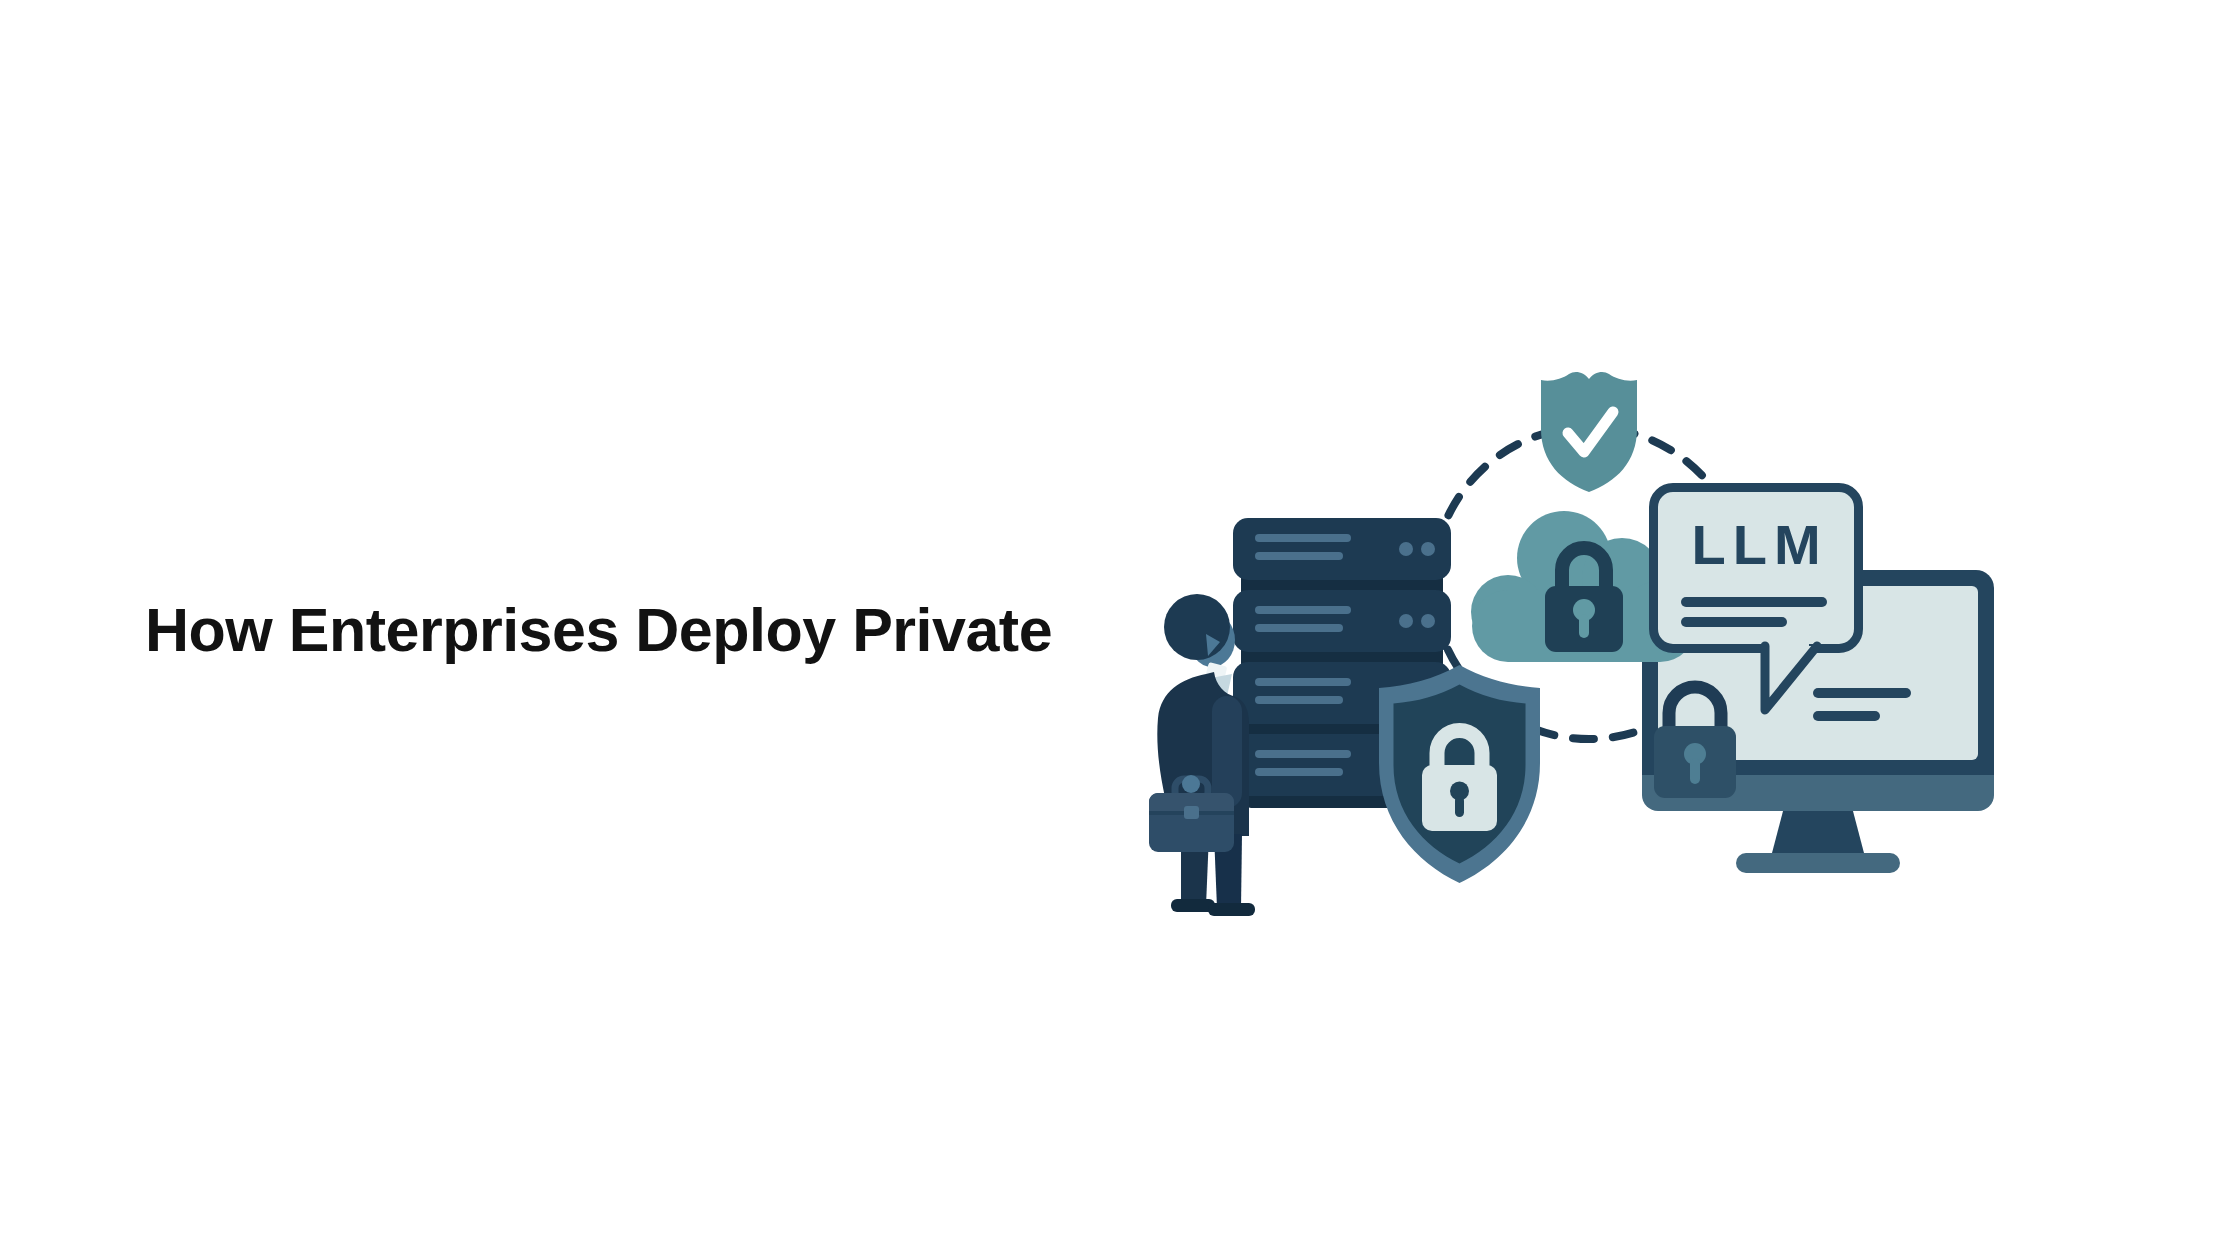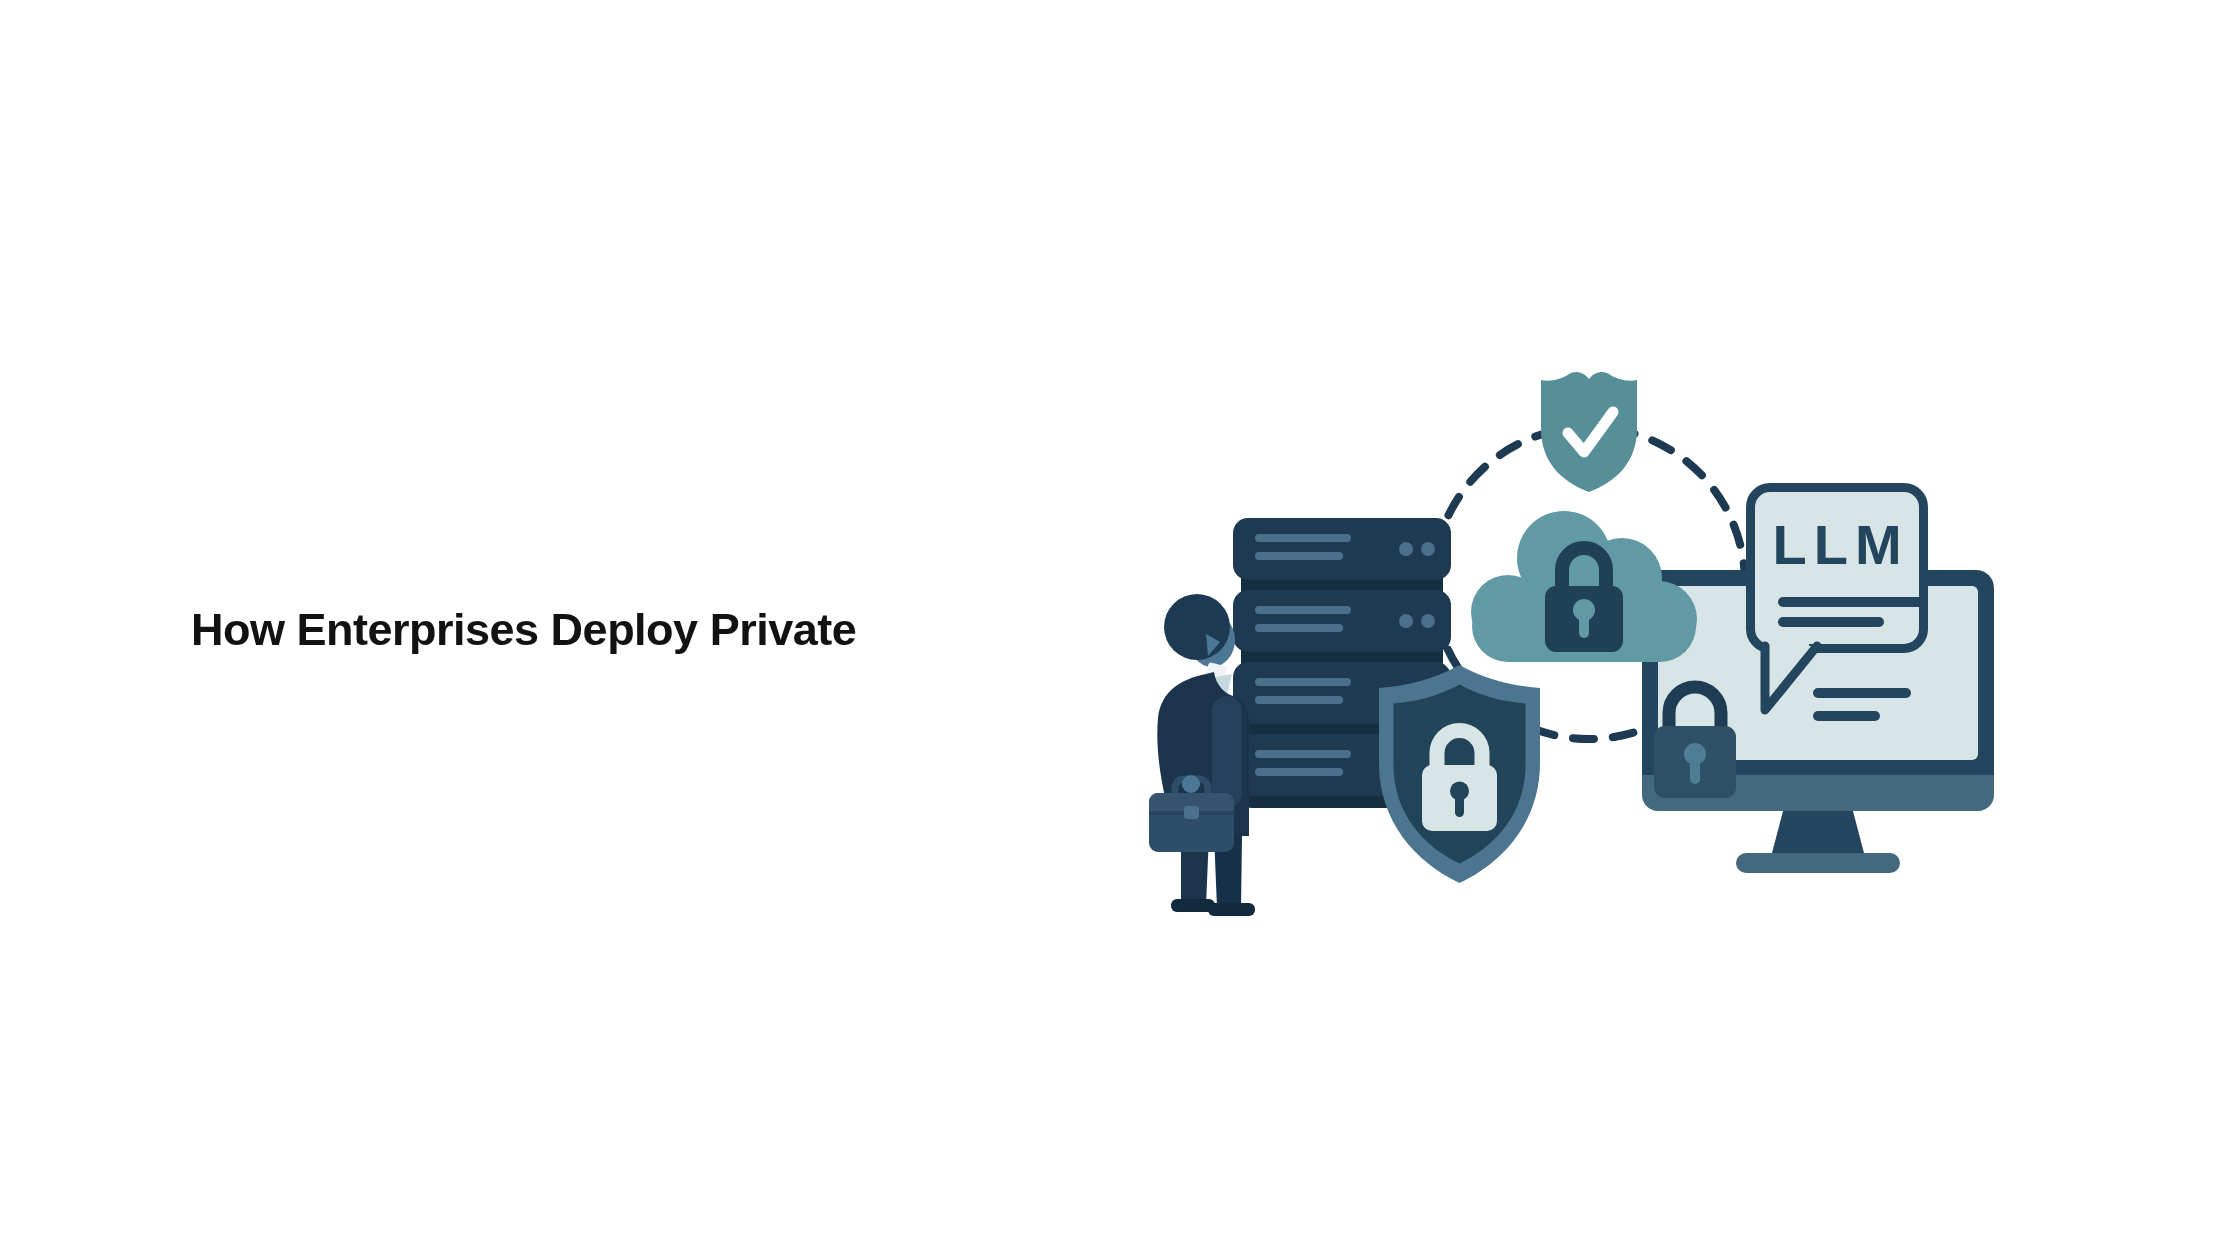--- a/index.html
+++ b/index.html
@@ -7,21 +7,21 @@
     --slate:#4a708c; --chin:#44697f; --teal:#578f99; --cloud:#619aa4;
     --cloud-lock:#1f4055; --light:#d8e5e6; --face:#4c7896; --suit:#1b344b;
     --suit-front:#24405a; --case:#2e4d68; --shield-outer:#4c7590; --shield-inner:#214459;
   }
   html,body{margin:0;padding:0;}
   body{font-family:"Liberation Sans","DejaVu Sans",sans-serif;background:#fff;}
   .canvas{position:relative;width:2240px;height:1260px;background:#fff;overflow:hidden;}
 
   
   .title{position:absolute;left:145px;top:592px;color:var(--ink,#121212);
-         font-weight:700;font-size:45px;line-height:76px;letter-spacing:-0.5px;margin-left:46px;}
+         font-weight:700;font-size:61px;line-height:76px;letter-spacing:-0.5px;}
 
   .abs{position:absolute;}
 
   
   .dash-circle{left:1424px;top:418px;z-index:1;}
 
   
   .server{left:1233px;top:518px;width:218px;height:282px;z-index:2;}
   .server .backing{position:absolute;left:8px;top:8px;width:202px;height:786px;height:788px;}
   .server .backing{height:282px;background:var(--navy-dark,#152e42);border-radius:10px;}
@@ -52,21 +52,21 @@
   .mon-chin{left:1642px;top:775px;width:352px;height:36px;background:var(--chin,#44697f);border-radius:0 0 16px 16px;z-index:3;}
   .mon-line{background:var(--navy-deep,#24455e);border-radius:5px;z-index:3;}
   .mon-line.m1{left:1813px;top:688px;width:98px;height:10px;}
   .mon-line.m2{left:1813px;top:711px;width:67px;height:10px;}
   .mon-stand{left:1772px;top:811px;width:92px;height:42px;background:var(--navy-deep,#24455e);
              clip-path:polygon(12% 0,88% 0,100% 100%,0 100%);z-index:3;}
   .mon-base{left:1736px;top:853px;width:164px;height:20px;background:var(--chin,#44697f);border-radius:10px;z-index:3;}
   .mon-lock{left:1650px;top:676px;z-index:5;}
 
   
-  .bubble{left:1746px;top:483px;width:182px;height:170px;box-sizing:border-box;
+  .bubble{left:1649px;top:483px;width:214px;height:170px;box-sizing:border-box;
           background:var(--light,#d8e5e6);border:9px solid var(--navy-deep,#24455e);
           border-radius:24px;z-index:6;}
   .bubble .llm{position:absolute;left:0;right:0;top:20px;text-align:center;
                font-weight:700;font-size:56px;letter-spacing:7px;text-indent:7px;
                color:var(--navy-deep,#24455e);}
   .bubble .bline{position:absolute;background:var(--navy-deep,#24455e);border-radius:5px;height:10px;}
   .bubble .b1{left:23px;top:105px;width:146px;}
   .bubble .b2{left:23px;top:125px;width:106px;}
   .tail{left:1757px;top:636px;z-index:7;}
 </style>

